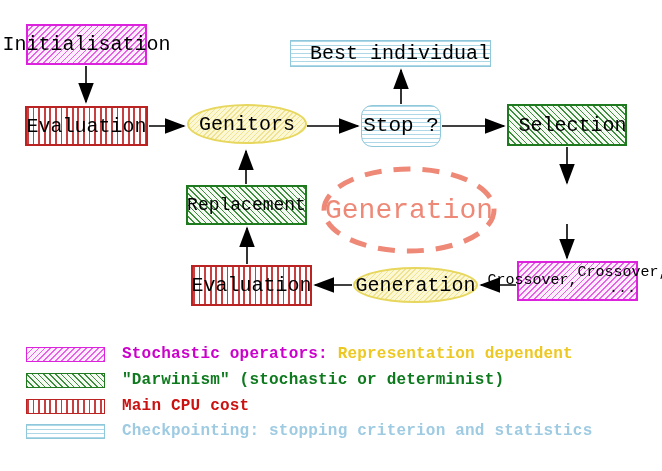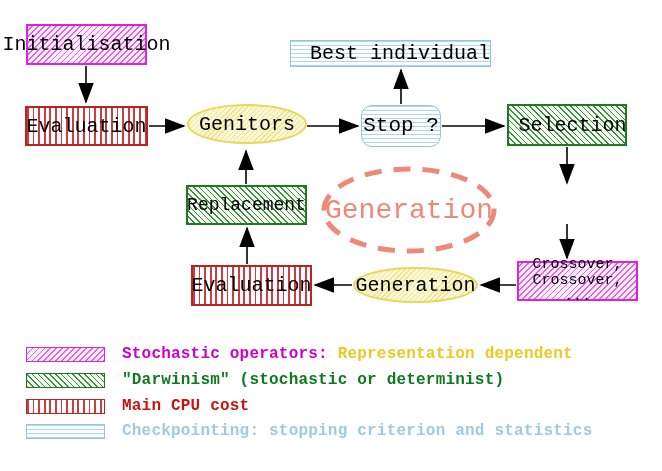--- a/index.html
+++ b/index.html
@@ -106,21 +106,21 @@
 
   <div class="node lines-cyan rounded" style="left:361px;top:105px;width:80px;height:42px;font-size:21px;">
     <span>Stop ?</span>
   </div>
 
   <div class="node hatch-green" style="left:507px;top:104px;width:120px;height:42px;padding-left:11px;">
     <span>Selection</span>
   </div>
 
 
-  <div class="node hatch-magenta two-line" style="left:517px;top:261px;width:121px;height:40px;flex-direction:column;">
+  <div class="node hatch-magenta two-line" style="left:517px;top:261px;width:121px;height:40px;flex-direction:row;">
     <div>Crossover,</div>
     <div>Crossover, ...</div>
   </div>
 
   <div class="node hatch-yellow ellipse" style="left:353px;top:267px;width:125px;height:36px;">
     <span>Generation</span>
   </div>
 
   <div class="node stripes-red" style="left:191px;top:265px;width:121px;height:41px;">
     <span>Evaluation</span>

